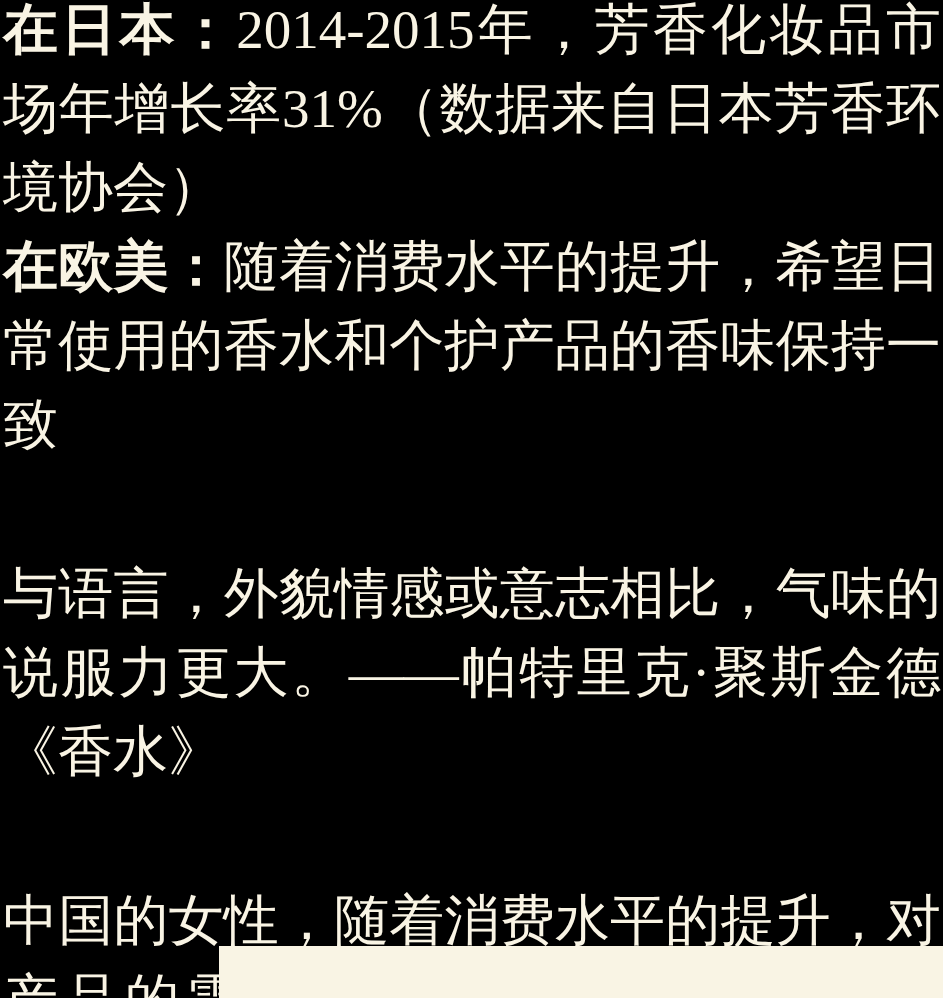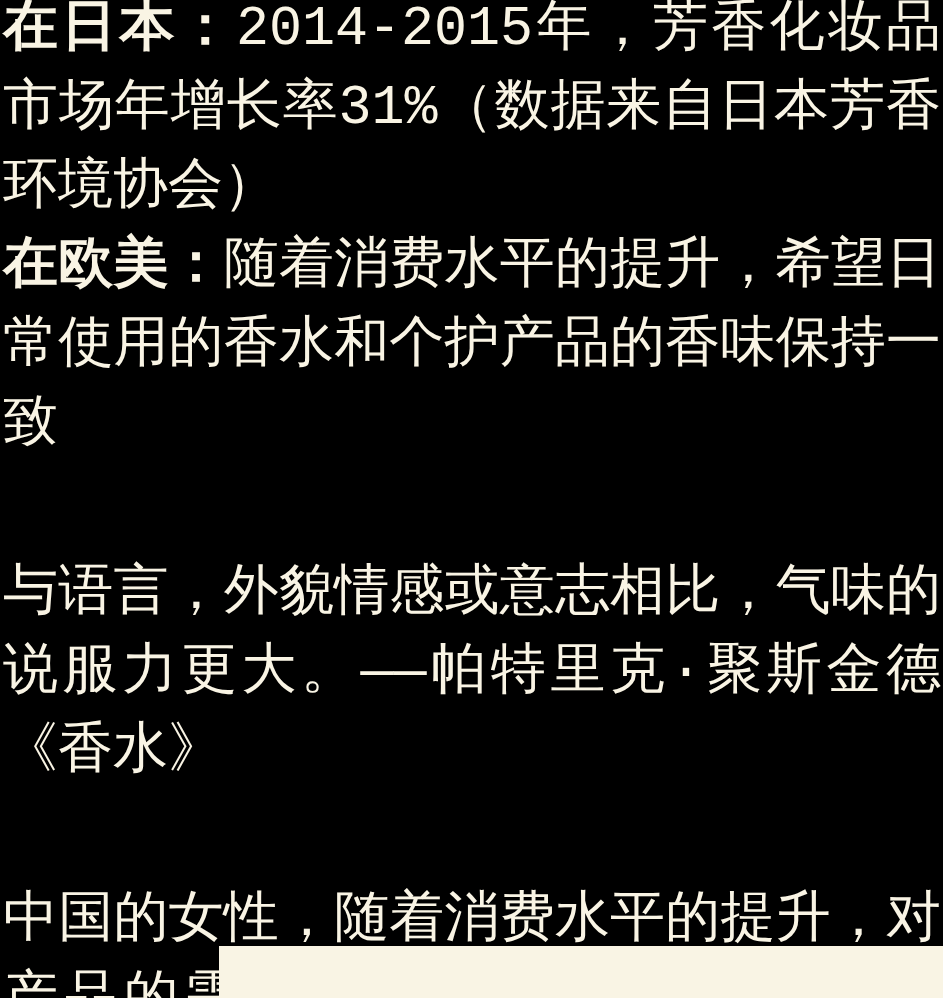--- a/index.html
+++ b/index.html
@@ -9,21 +9,21 @@
   }
   * { box-sizing: border-box; }
   html, body { margin: 0; padding: 0; background: var(--background); }
   .slide {
     position: relative;
     width: 943px;
     height: 998px;
     overflow: hidden;
     background: var(--background);
     color: var(--text);
-    font-family: Liberation Mono, monospace;
+    font-family: Liberation Serif, serif;
   }
   .text-block {
     margin: -10px 0 0 0;
     padding: 0 2px 0 3px;
     font-size: 55px;
     line-height: 79px;
     text-align: justify;
     letter-spacing: 0px;
   }
   .para { margin: 0; }

